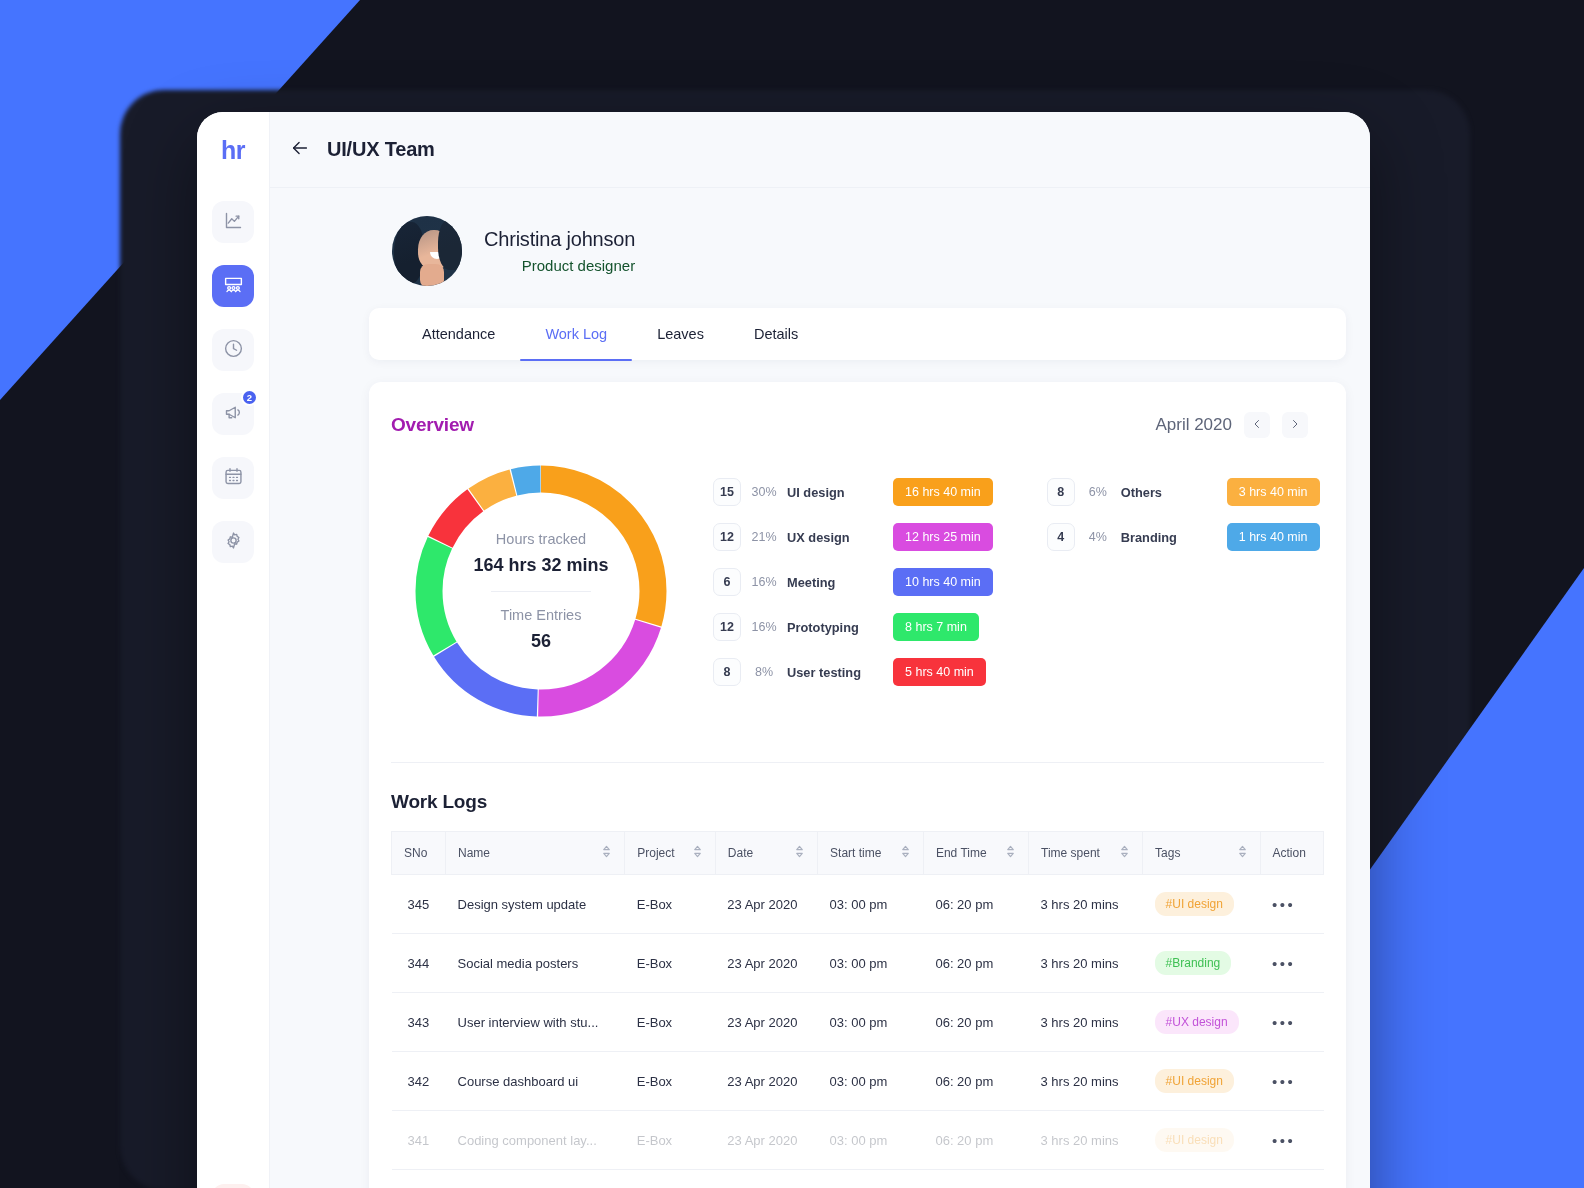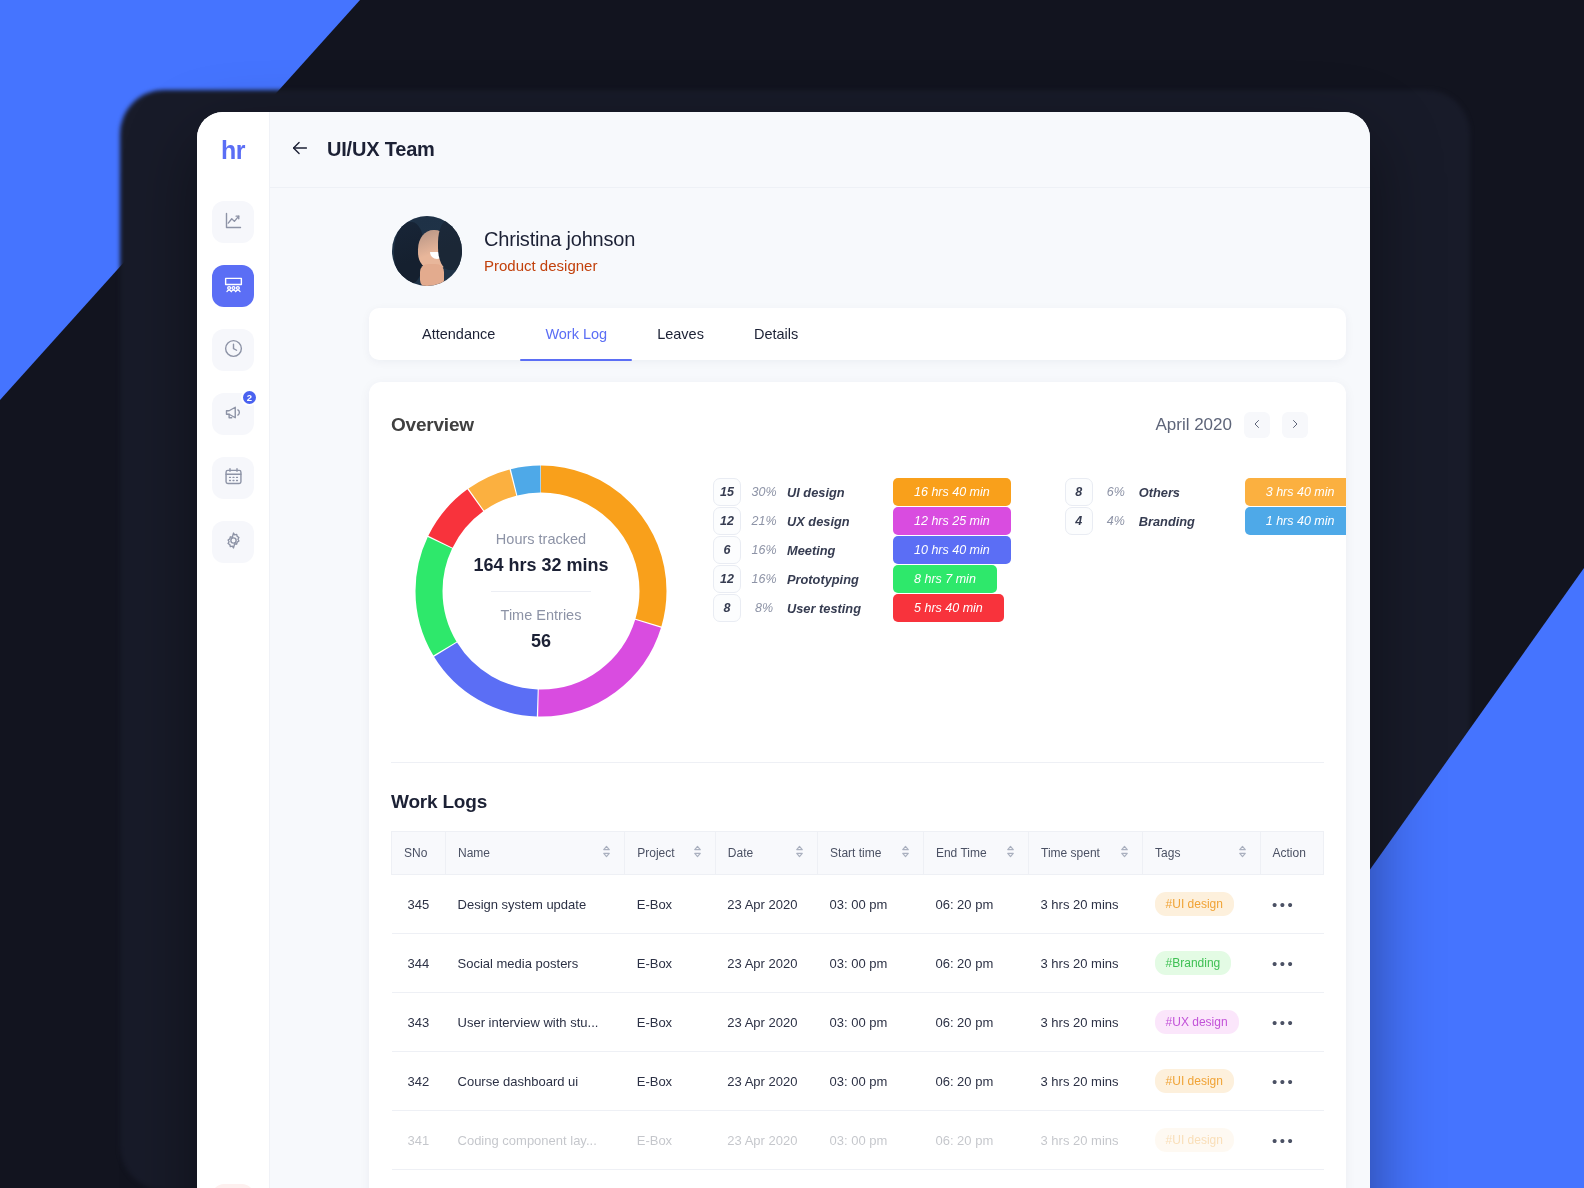--- a/index.html
+++ b/index.html
@@ -97,21 +97,21 @@
     overflow: hidden; flex: 0 0 70px;
     background: #1f3347; position: relative;
   }
   .avatar .hair-l { position:absolute; left:2px; top:6px; width:30px; height:62px; background:#15202f; border-radius:50% 40% 45% 50%; }
   .avatar .face { position:absolute; left:26px; top:14px; width:32px; height:40px; background:#e8b69a; border-radius:48% 48% 44% 44%; }
   .avatar .hair-r { position:absolute; left:46px; top:2px; width:26px; height:52px; background:#1b2736; border-radius:50% 55% 40% 45%; }
   .avatar .neck { position:absolute; left:28px; top:48px; width:24px; height:24px; background:#e3ab8e; border-radius:8px; }
   .avatar .smile { position:absolute; left:38px; top:36px; width:14px; height:7px; background:#fff; border-radius:0 0 10px 10px; }
   .avatar .shade { position:absolute; inset:0; background:linear-gradient(160deg,rgba(28,45,68,.45),rgba(28,45,68,0) 55%); }
   .pname { font-size: 20px; font-weight: normal; color: #1c2135; letter-spacing:-.2px; }
-  .prole { font-size: 15px; color: #c2410c; margin-top: 6px; }
+  .prole { font-size: 15px; color: #14532d; margin-top: 6px; text-align: right; }
 
   .tabs-card {
     margin: 0 24px 0 99px;
     background: #fff; border-radius: 10px;
     height: 52px; display: flex; align-items: center;
     padding-left: 28px; gap: 0;
     box-shadow: 0 2px 10px rgba(20,30,70,.05);
   }
   .tab {
     font-size: 14.5px; color: #1c2135; cursor: pointer;
@@ -128,21 +128,21 @@
     margin: 22px 24px 0 99px;
     background: #fff; border-radius: 12px;
     flex: 1; overflow: hidden;
     box-shadow: 0 2px 12px rgba(20,30,70,.05);
   }
 
   .ov-head {
     display: flex; align-items: center; justify-content: space-between;
     padding: 30px 38px 0 22px;
   }
-  .ov-title { font-size: 19px; font-weight: bold; color: #404040; letter-spacing:-.2px; }
+  .ov-title { font-size: 19px; font-weight: bold; color: #a21caf; letter-spacing:-.2px; }
   .ov-right { display: flex; align-items: center; gap: 12px; }
   .ov-month { font-size: 17px; color: #5e6579; }
   .navsq {
     width: 26px; height: 26px; border-radius: 6px; background: #f7f8fb;
     display: flex; align-items: center; justify-content: center; cursor: pointer;
   }
 
   .ov-body { display: flex; padding: 18px 22px 0 22px; }
 
   .donut-wrap { width: 300px; flex: 0 0 300px; display:flex; justify-content:center; }
@@ -151,32 +151,32 @@
   .donut-center {
     position: absolute; inset: 0;
     display: flex; flex-direction: column;
     align-items: center; justify-content: center;
   }
   .dc-lbl { font-size: 14.5px; color: #8d93a6; }
   .dc-val { font-size: 18px; font-weight: bold; color: #1c2135; margin-top: 8px; }
   .dc-div { width: 100px; height: 1px; background: #eceef4; margin: 15px 0; }
 
   .legend { flex: 1; display: flex; padding: 22px 0 0 22px; gap: 54px; }
-  .lcol { display: flex; flex-direction: column; gap: 1px; font-style: italic; }
+  .lcol { display: flex; flex-direction: column; gap: 17px; }
   .lrow { display: flex; align-items: center; }
   .lcount {
     width: 28px; height: 28px; border: 1px solid #e9ecf3; border-radius: 7px;
     background: #fcfdfe; display: flex; align-items: center; justify-content: center;
     font-size: 12.5px; font-weight: bold; color: #363c51;
   }
   .lpct { width: 46px; text-align: center; font-size: 12.5px; color: #8d93a6; }
   .lname { width: 92px; font-size: 12.8px; font-weight: bold; color: #363c51; }
   .ltime {
     margin-left: 14px; min-width: 82px; text-align: center;
-    padding: 7px 21px; border-radius: 5px;
+    padding: 7px 12px; border-radius: 5px;
     font-size: 12.5px; color: #fff; white-space: nowrap;
   }
 
   .divider { height: 1px; background: #eef0f5; margin: 36px 22px 0 22px; }
 
   .wl-title { font-size: 19px; font-weight: bold; color: #1c2135; padding: 28px 0 18px 22px; letter-spacing:-.2px; }
 
   table { width: calc(100% - 44px); margin: 0 22px; border-collapse: collapse; }
   thead th {
     background: #f8f9fc; font-size: 12px; font-weight: normal; color: #4b5164;

